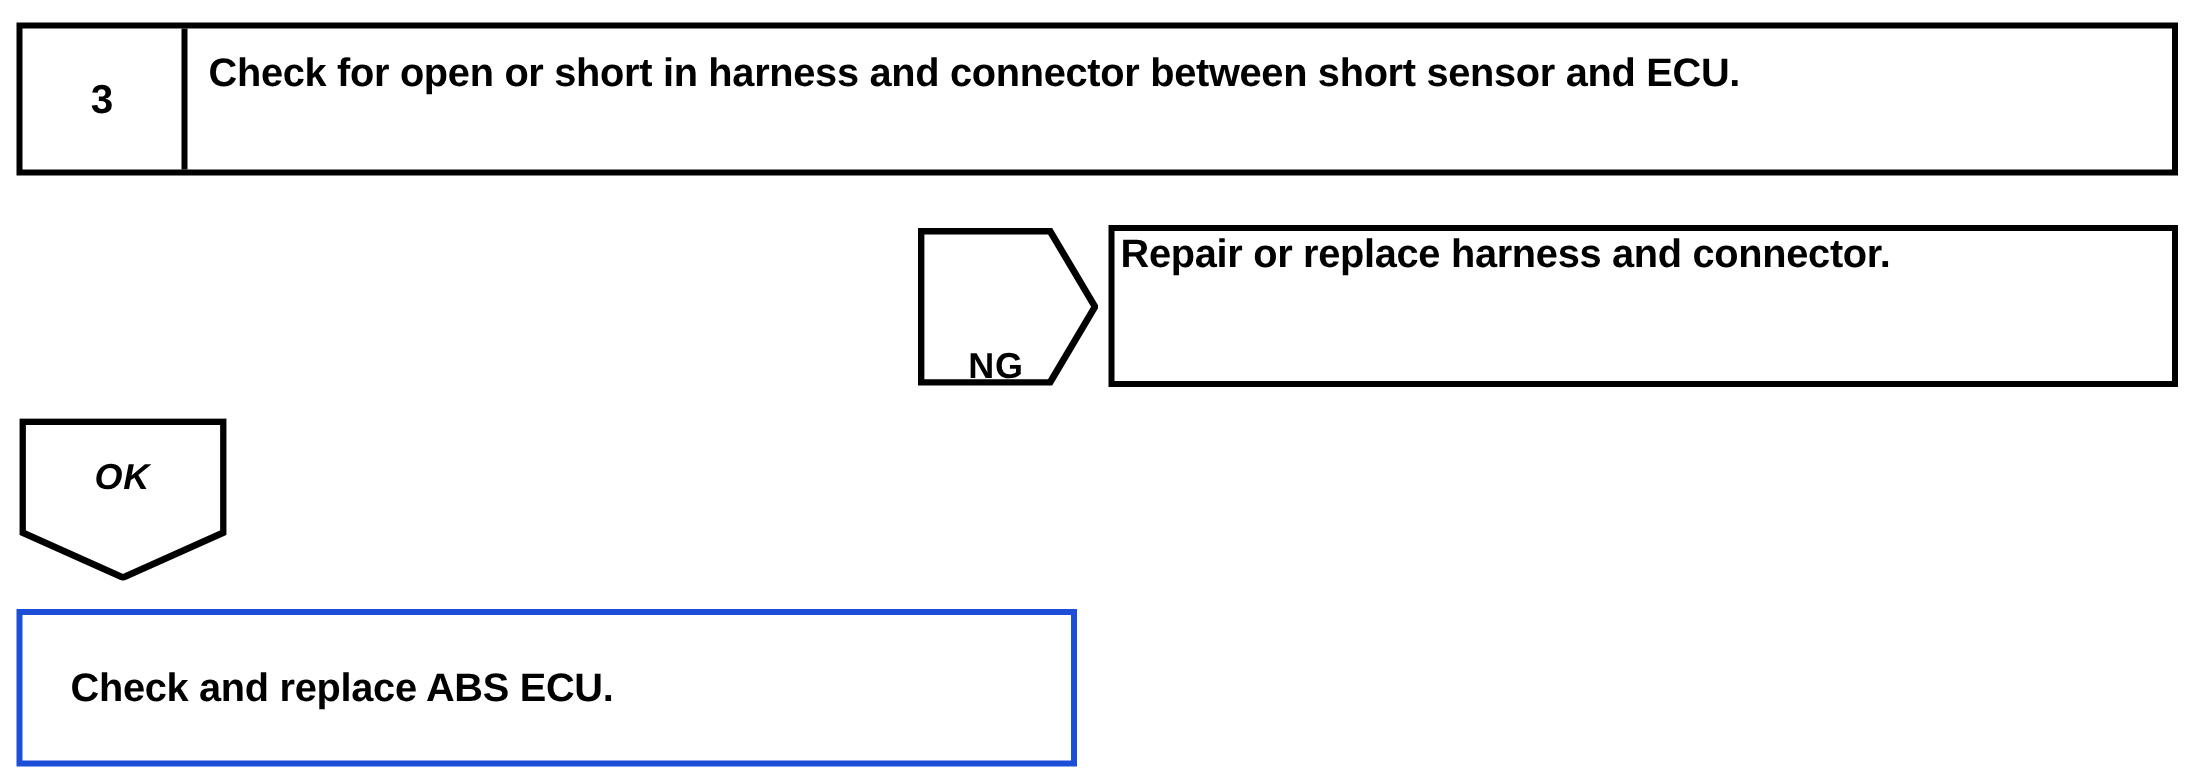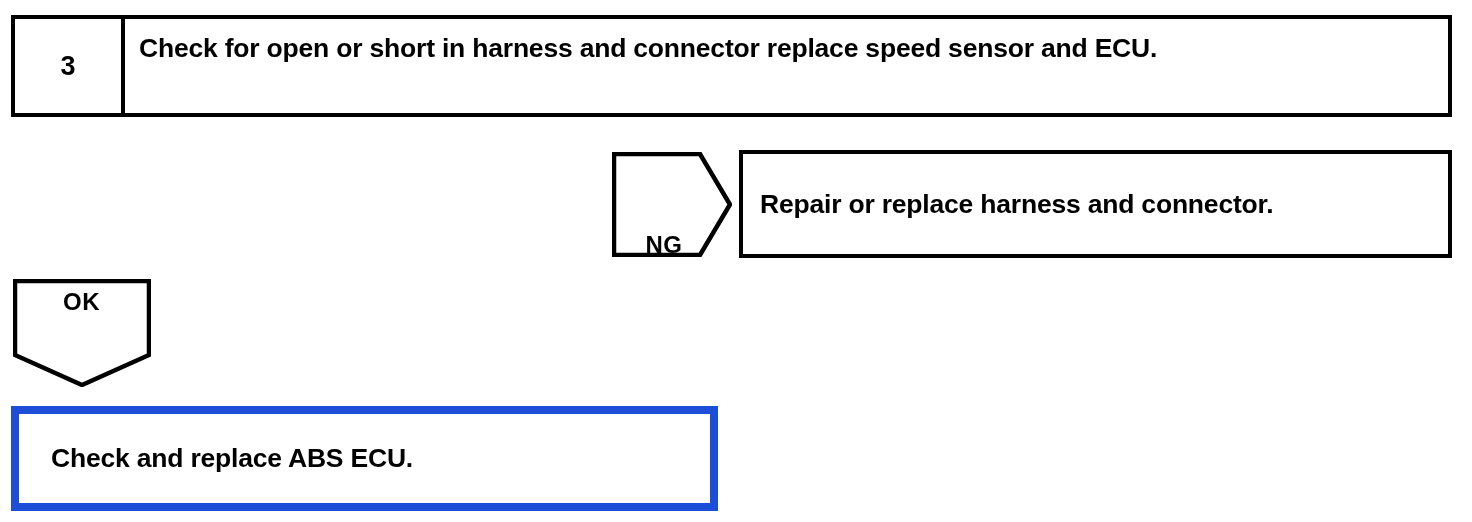--- a/index.html
+++ b/index.html
@@ -94,61 +94,62 @@
   .repair-box {
     position: absolute;
     left: 739px;
     top: 150px;
     width: 713px;
     height: 108px;
     border: 4px solid #000;
     box-sizing: border-box;
     background: #fff;
     display: flex;
-    align-items: center;
-    padding-left: 17px;
+    align-items: flex-start;
+    padding-left: 4px;
   }
   .repair-text {
     font-size: 26.5px;
     font-weight: bold;
     letter-spacing: -0.2px;
     line-height: 1.15;
   }
 
   
   .ok-arrow {
     position: absolute;
     left: 13px;
     top: 279px;
     width: 138px;
     height: 108px;
   }
   .ok-arrow svg { display: block; }
   .ok-label {
     position: absolute;
     left: 13px;
-    top: 264px;
+    top: 281px;
     width: 137px;
     height: 76px;
     display: flex;
     align-items: center;
     justify-content: center;
     font-size: 24px;
     font-weight: bold;
     letter-spacing: 0.5px;
+    font-style: italic;
   }
 
   
   .final-box {
     position: absolute;
     left: 11px;
     top: 406px;
     width: 707px;
     height: 105px;
-    border: 8px solid #1d4ed8;
+    border: 4px solid #1d4ed8;
     box-sizing: border-box;
     background: #fff;
     display: flex;
     align-items: center;
     padding-left: 32px;
   }
   .final-text {
     font-size: 26.5px;
     font-weight: bold;
     letter-spacing: -0.2px;
@@ -158,21 +159,21 @@
 </head>
 <body>
 
 <div class="canvas">
 
   <div class="step-box">
     <div class="step-num-cell">
       <span class="step-num">3</span>
     </div>
     <div class="step-text-cell">
-      <span class="step-text">Check for open or short in harness and connector replace speed sensor and ECU.</span>
+      <span class="step-text">Check for open or short in harness and connector between short sensor and ECU.</span>
     </div>
   </div>
 
   <div class="ng-arrow">
     <svg width="120" height="105" viewBox="0 0 120 105" xmlns="http://www.w3.org/2000/svg">
       <polygon points="2,2 88,2 118,52.5 88,103 2,103" fill="#ffffff" stroke="#000000" stroke-width="4.5" stroke-linejoin="miter"></polygon>
     </svg>
   </div>
   <div class="ng-label">NG</div>
 

